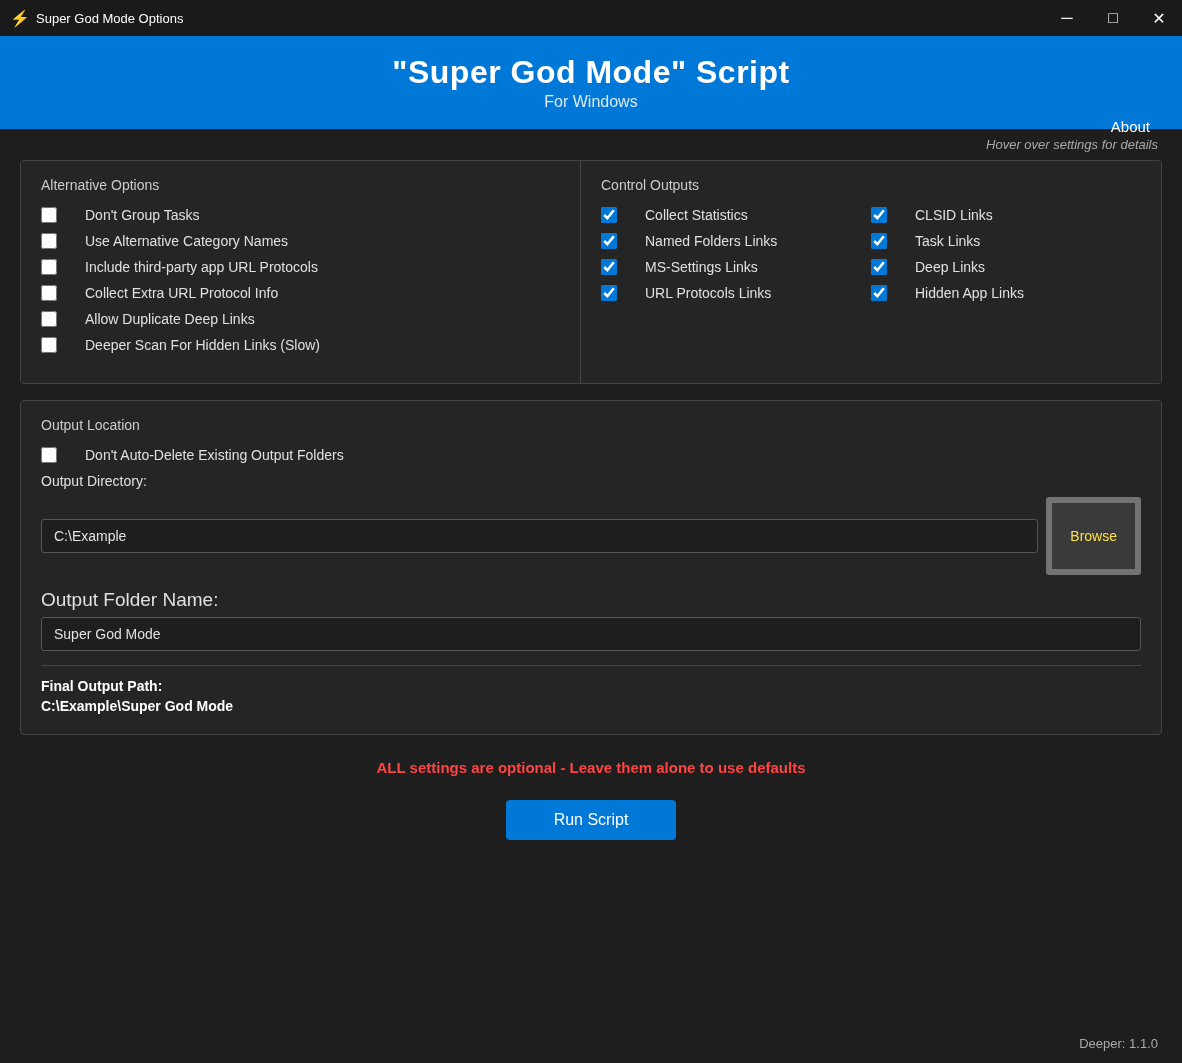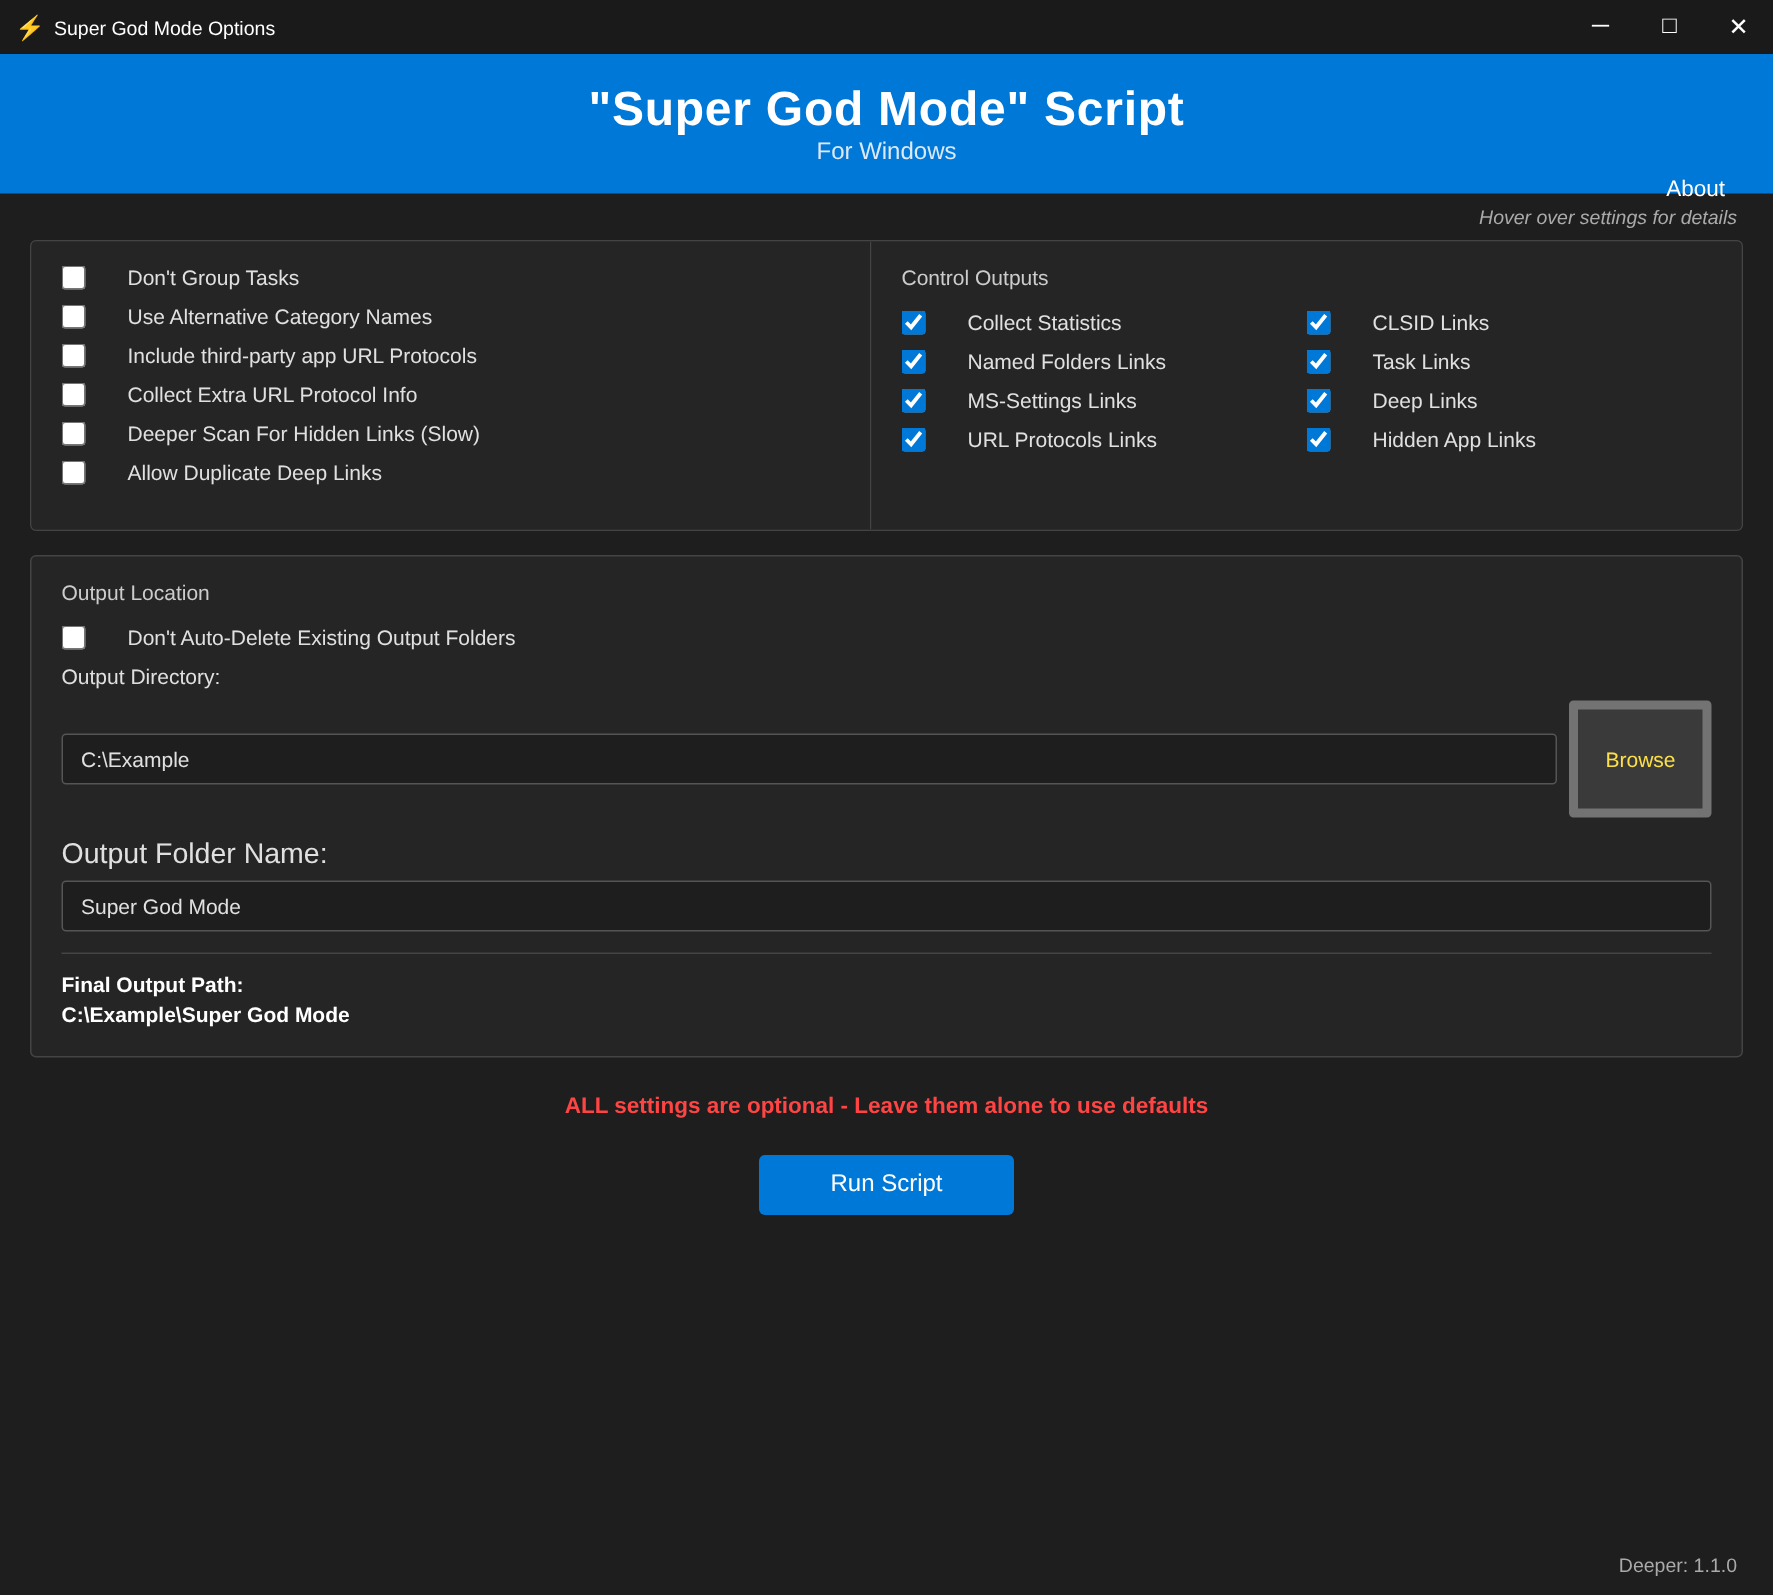--- a/index.html
+++ b/index.html
@@ -292,44 +292,45 @@
 
 <div class="hover-hint">
   <span>Hover over settings for details</span>
 </div>
 
 <div class="main-content">
 
   <div class="options-row">
 
     <div class="alt-options-panel">
+      <div class="panel-title">Alternative Options</div>
 
       <div class="checkbox-row">
         <input type="checkbox" id="dontGroupTasks" style="">
         <label for="dontGroupTasks">Don't Group Tasks</label>
       </div>
       <div class="checkbox-row">
         <input type="checkbox" id="useAltCategoryNames" style="">
         <label for="useAltCategoryNames">Use Alternative Category Names</label>
       </div>
       <div class="checkbox-row">
         <input type="checkbox" id="includeThirdParty" style="">
         <label for="includeThirdParty">Include third-party app URL Protocols</label>
       </div>
       <div class="checkbox-row">
         <input type="checkbox" id="collectExtraURL" style="">
         <label for="collectExtraURL">Collect Extra URL Protocol Info</label>
       </div>
       <div class="checkbox-row">
+        <input type="checkbox" id="allowDuplicateDeepLinks" style="">
+        <label for="allowDuplicateDeepLinks">Allow Duplicate Deep Links</label>
+      </div>
+      <div class="checkbox-row">
         <input type="checkbox" id="deeperScan" style="">
         <label for="deeperScan">Deeper Scan For Hidden Links (Slow)</label>
-      </div>
-      <div class="checkbox-row">
-        <input type="checkbox" id="allowDuplicateDeepLinks" style="">
-        <label for="allowDuplicateDeepLinks">Allow Duplicate Deep Links</label>
       </div>
     </div>
 
     <div class="control-outputs-panel">
       <div class="panel-title">Control Outputs</div>
       <div class="control-outputs-grid">
         <div class="control-outputs-col">
           <div class="checkbox-row">
             <input type="checkbox" id="collectStats" checked="" style="">
             <label for="collectStats">Collect Statistics</label>

